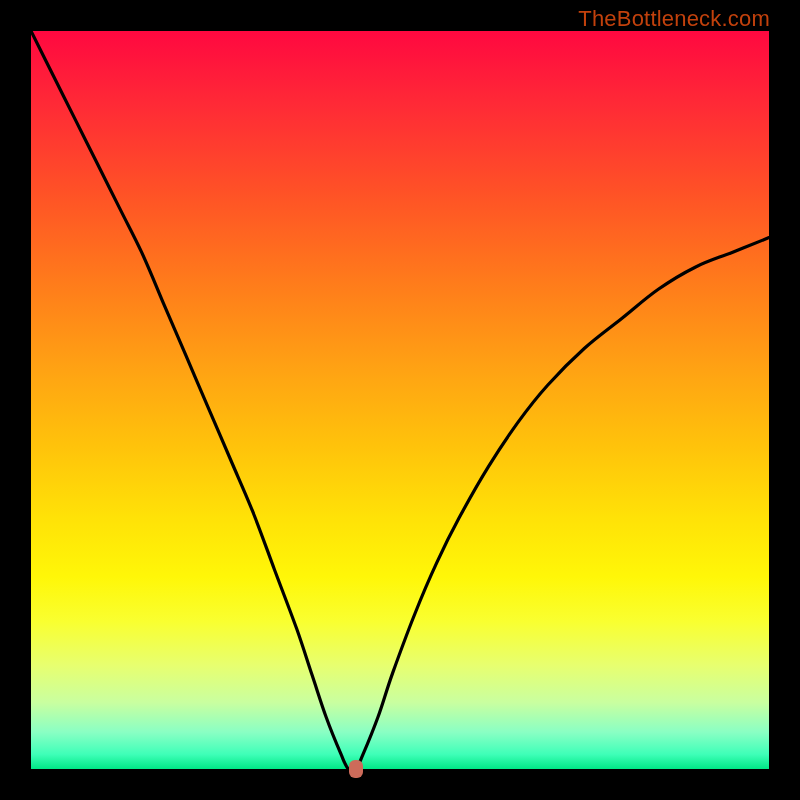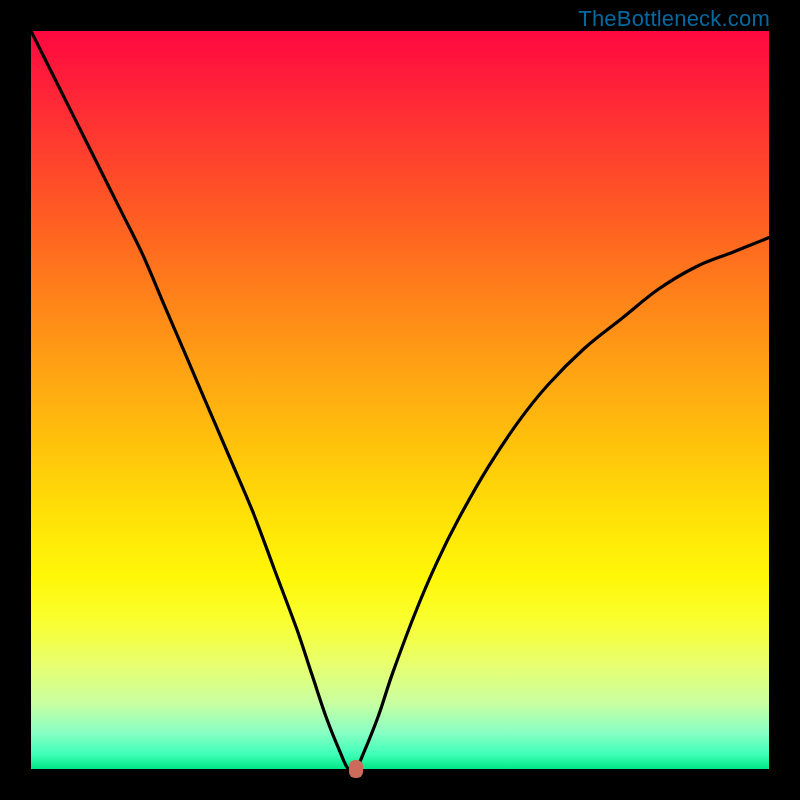--- a/index.html
+++ b/index.html
@@ -36,21 +36,21 @@
       #e7ff70 86%,
       #c9ffa0 91%,
       #8affc4 95%,
       #3fffb8 98%,
       #00e886 100%);
   }
   .watermark {
     position: absolute;
     top: 6px;
     right: 30px;
-    color: #0369a1;
+    color: #c2410c;
     font-size: 22px;
     font-weight: 500;
     letter-spacing: 0.2px;
   }
   svg.curve {
     position: absolute;
     left: 0;
     top: 0;
     width: 738px;
     height: 738px;

